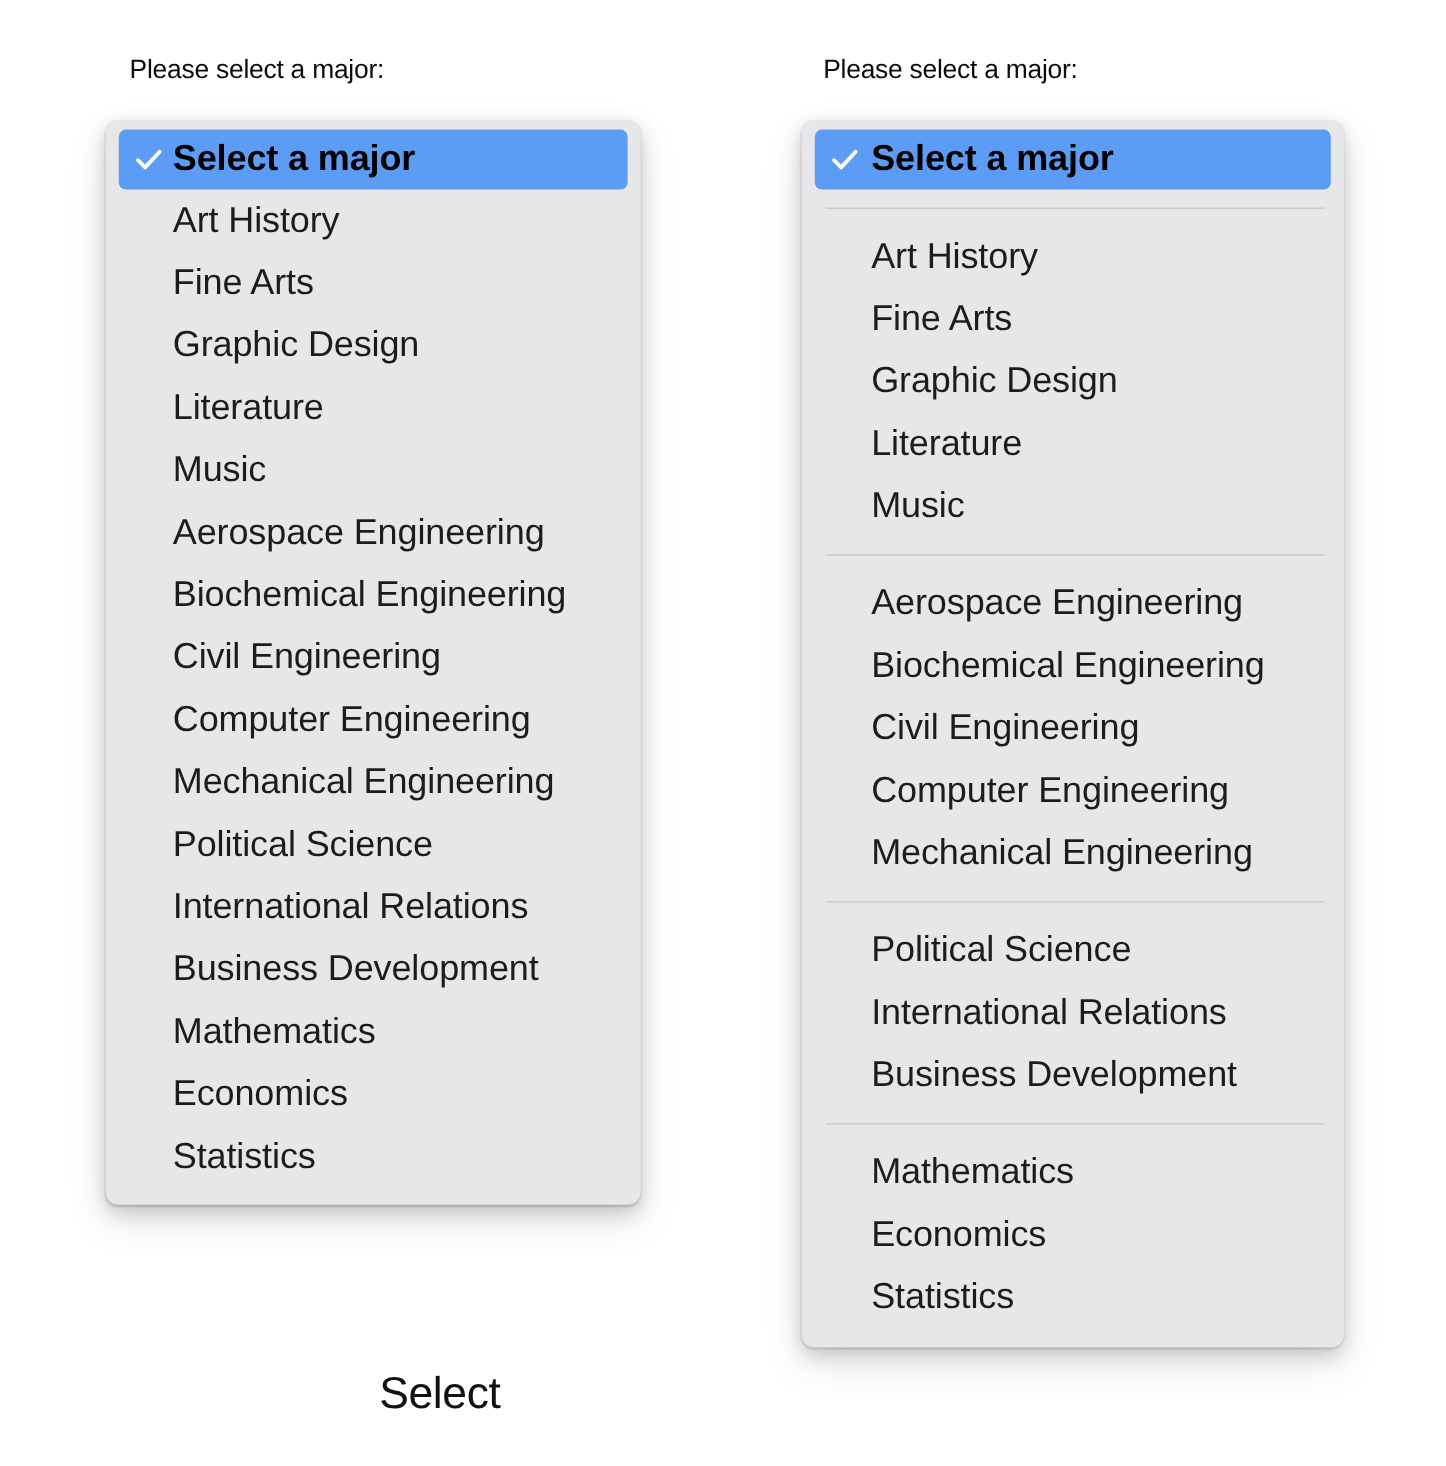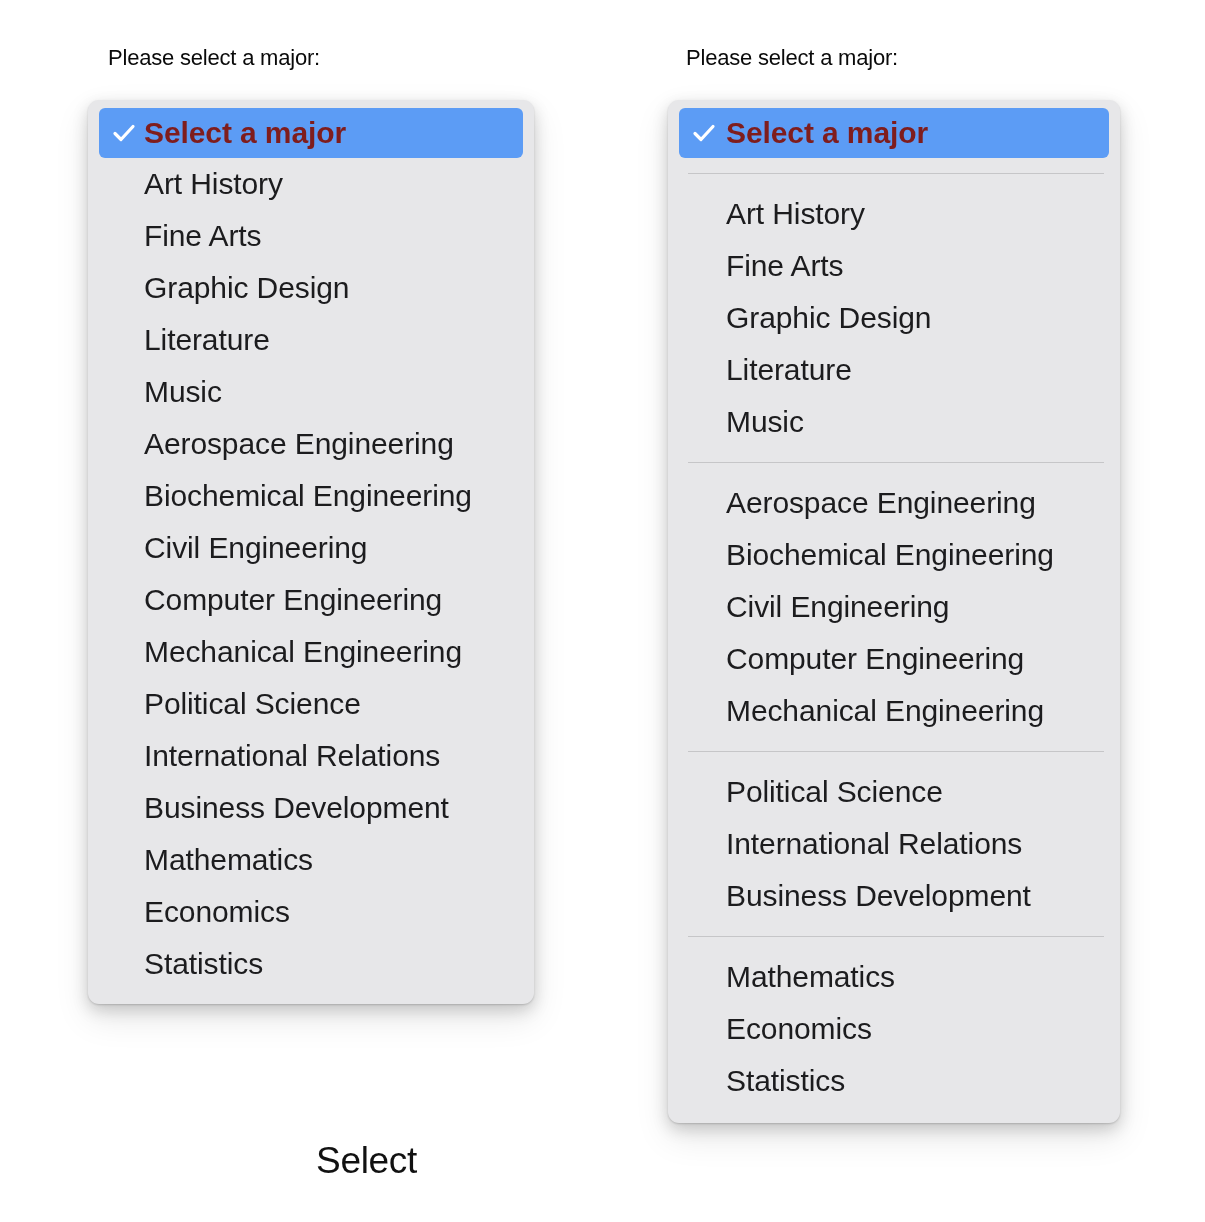--- a/index.html
+++ b/index.html
@@ -78,21 +78,21 @@
     line-height: 52px;
     color: #1c1c1e;
     letter-spacing: -0.1px;
     white-space: nowrap;
   }
   .dropdown.flat .option { padding-left: 56px; }
   .dropdown.grouped .option { padding-left: 58px; }
 
   
   .option.selected {
-    color: #7f1d1d;
+    color: #000000;
     font-weight: 600;
     background: #5c9cf5;
     border-radius: 6px;
     margin: 0 11px;
     height: 50px;
     line-height: 50px;
   }
   .dropdown.flat .option.selected  { padding-left: 45px; }
   .dropdown.grouped .option.selected { padding-left: 47px; }
 

